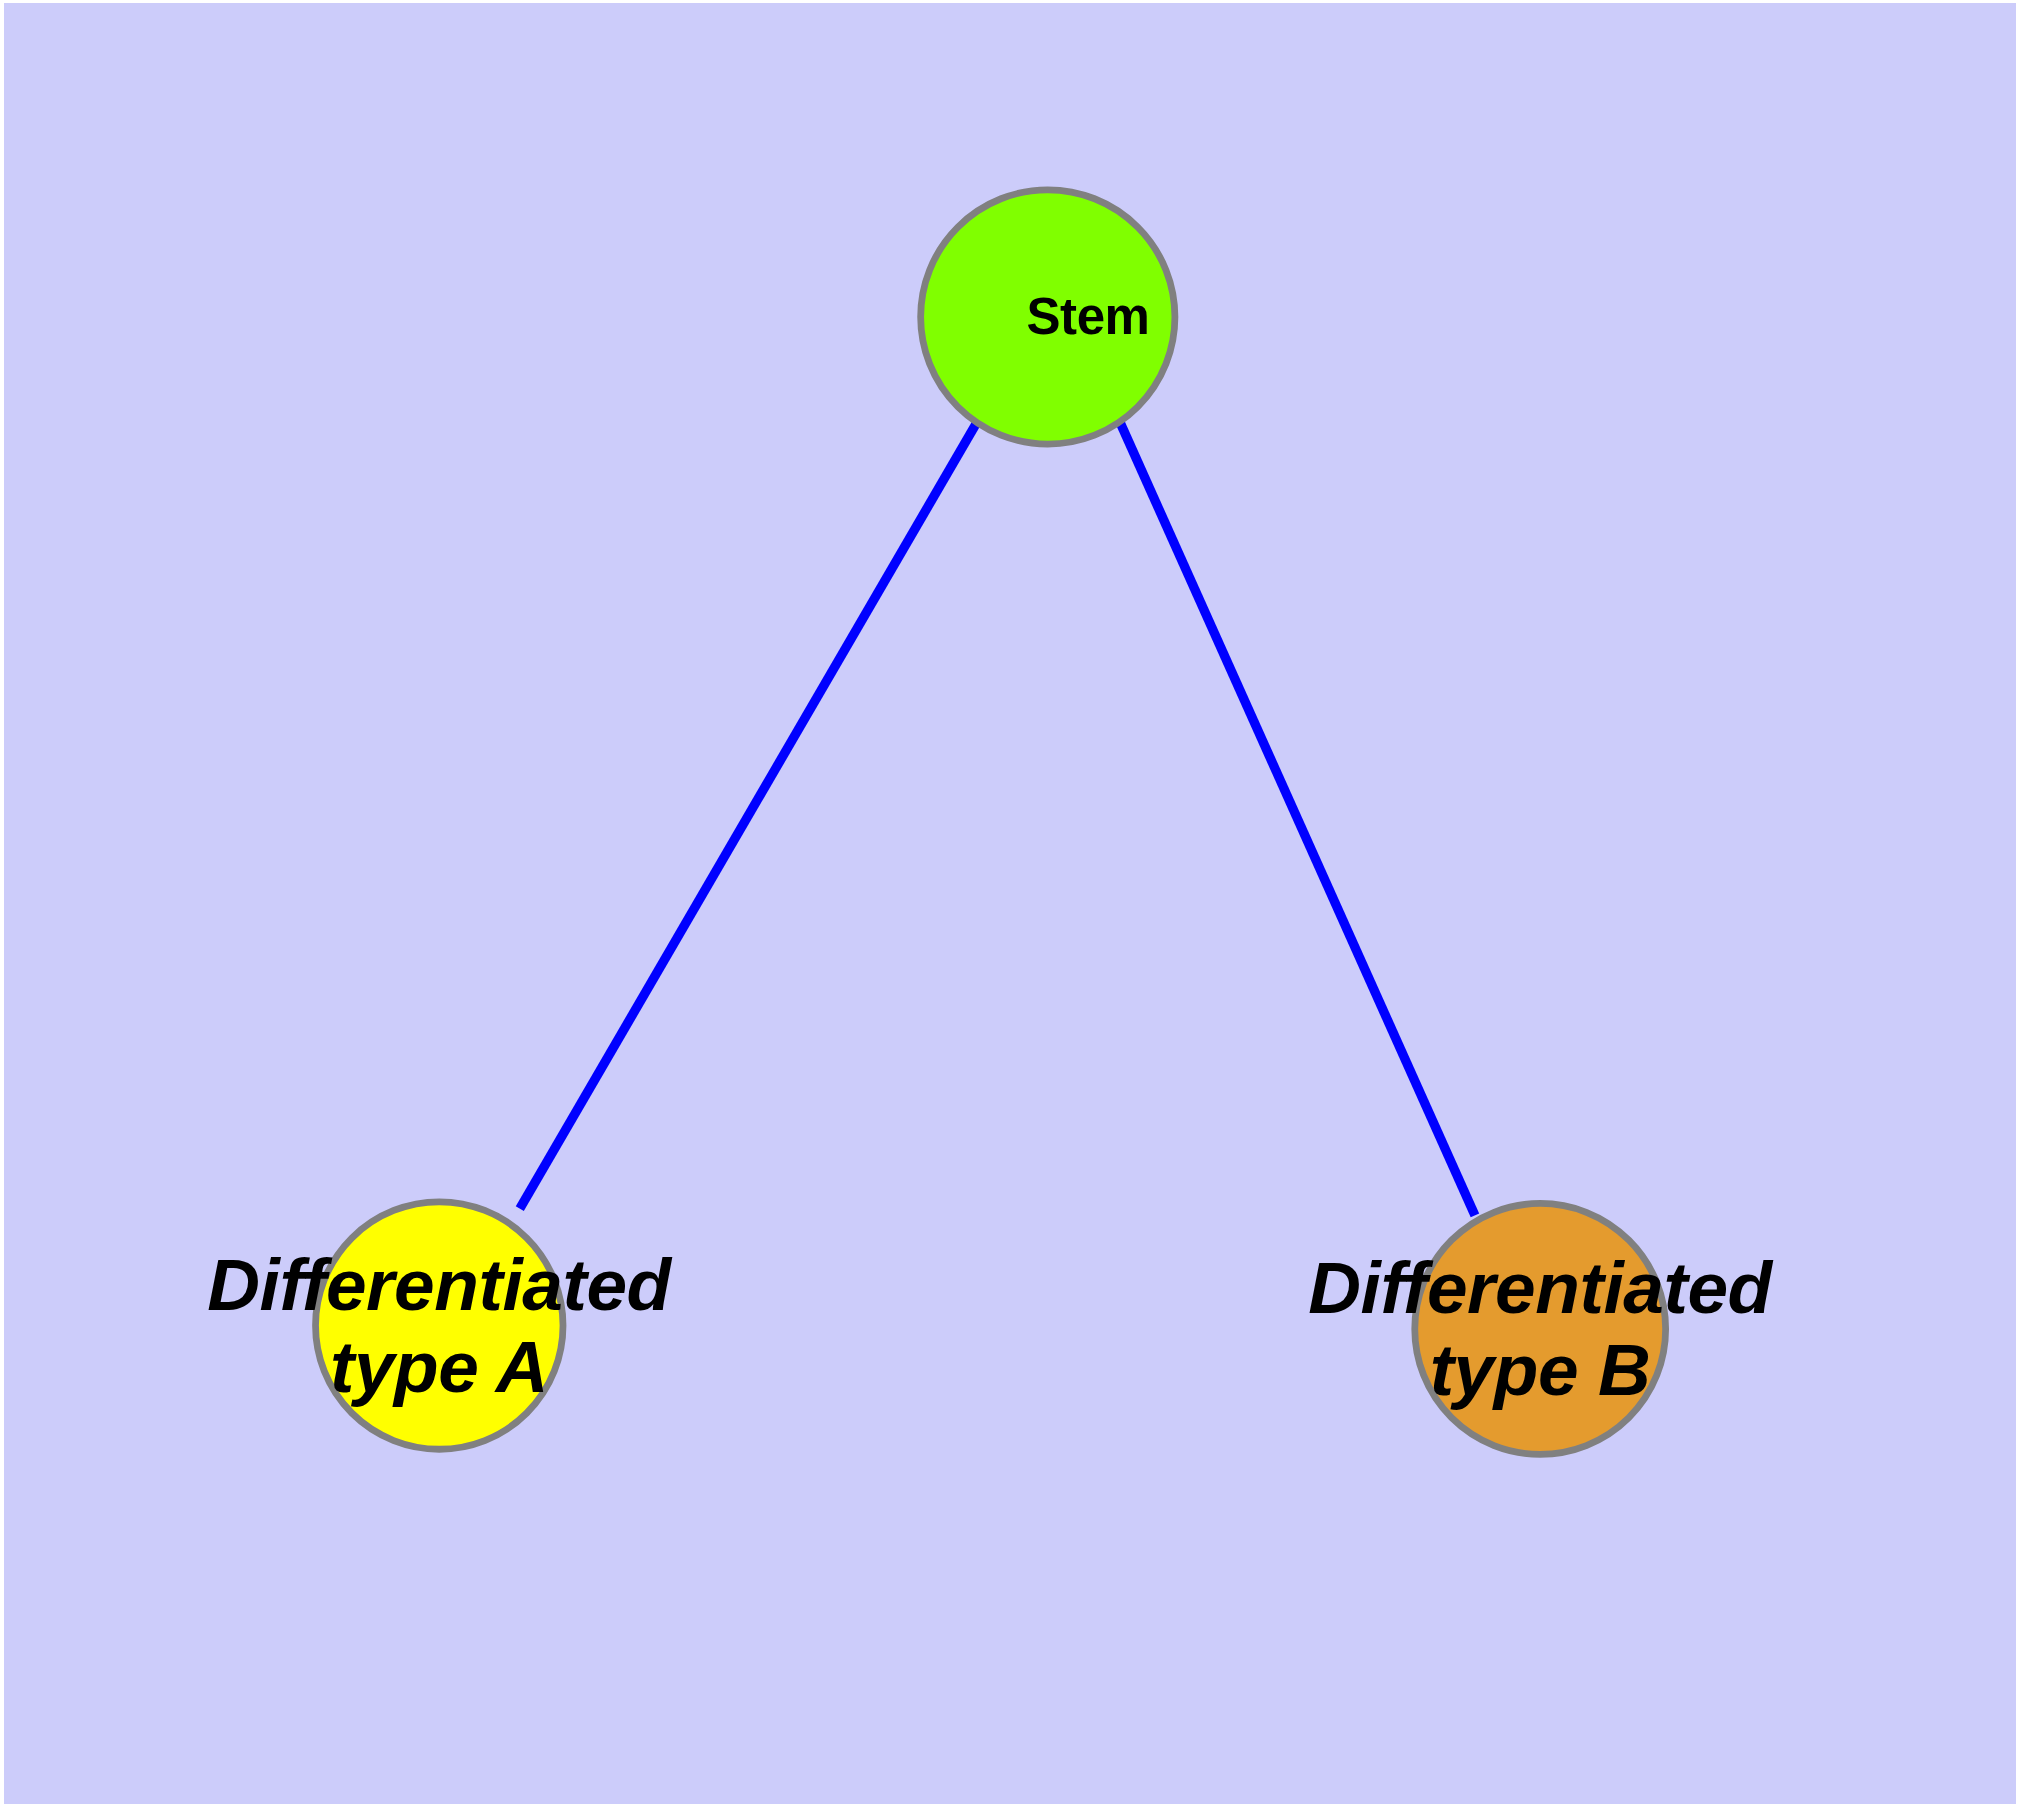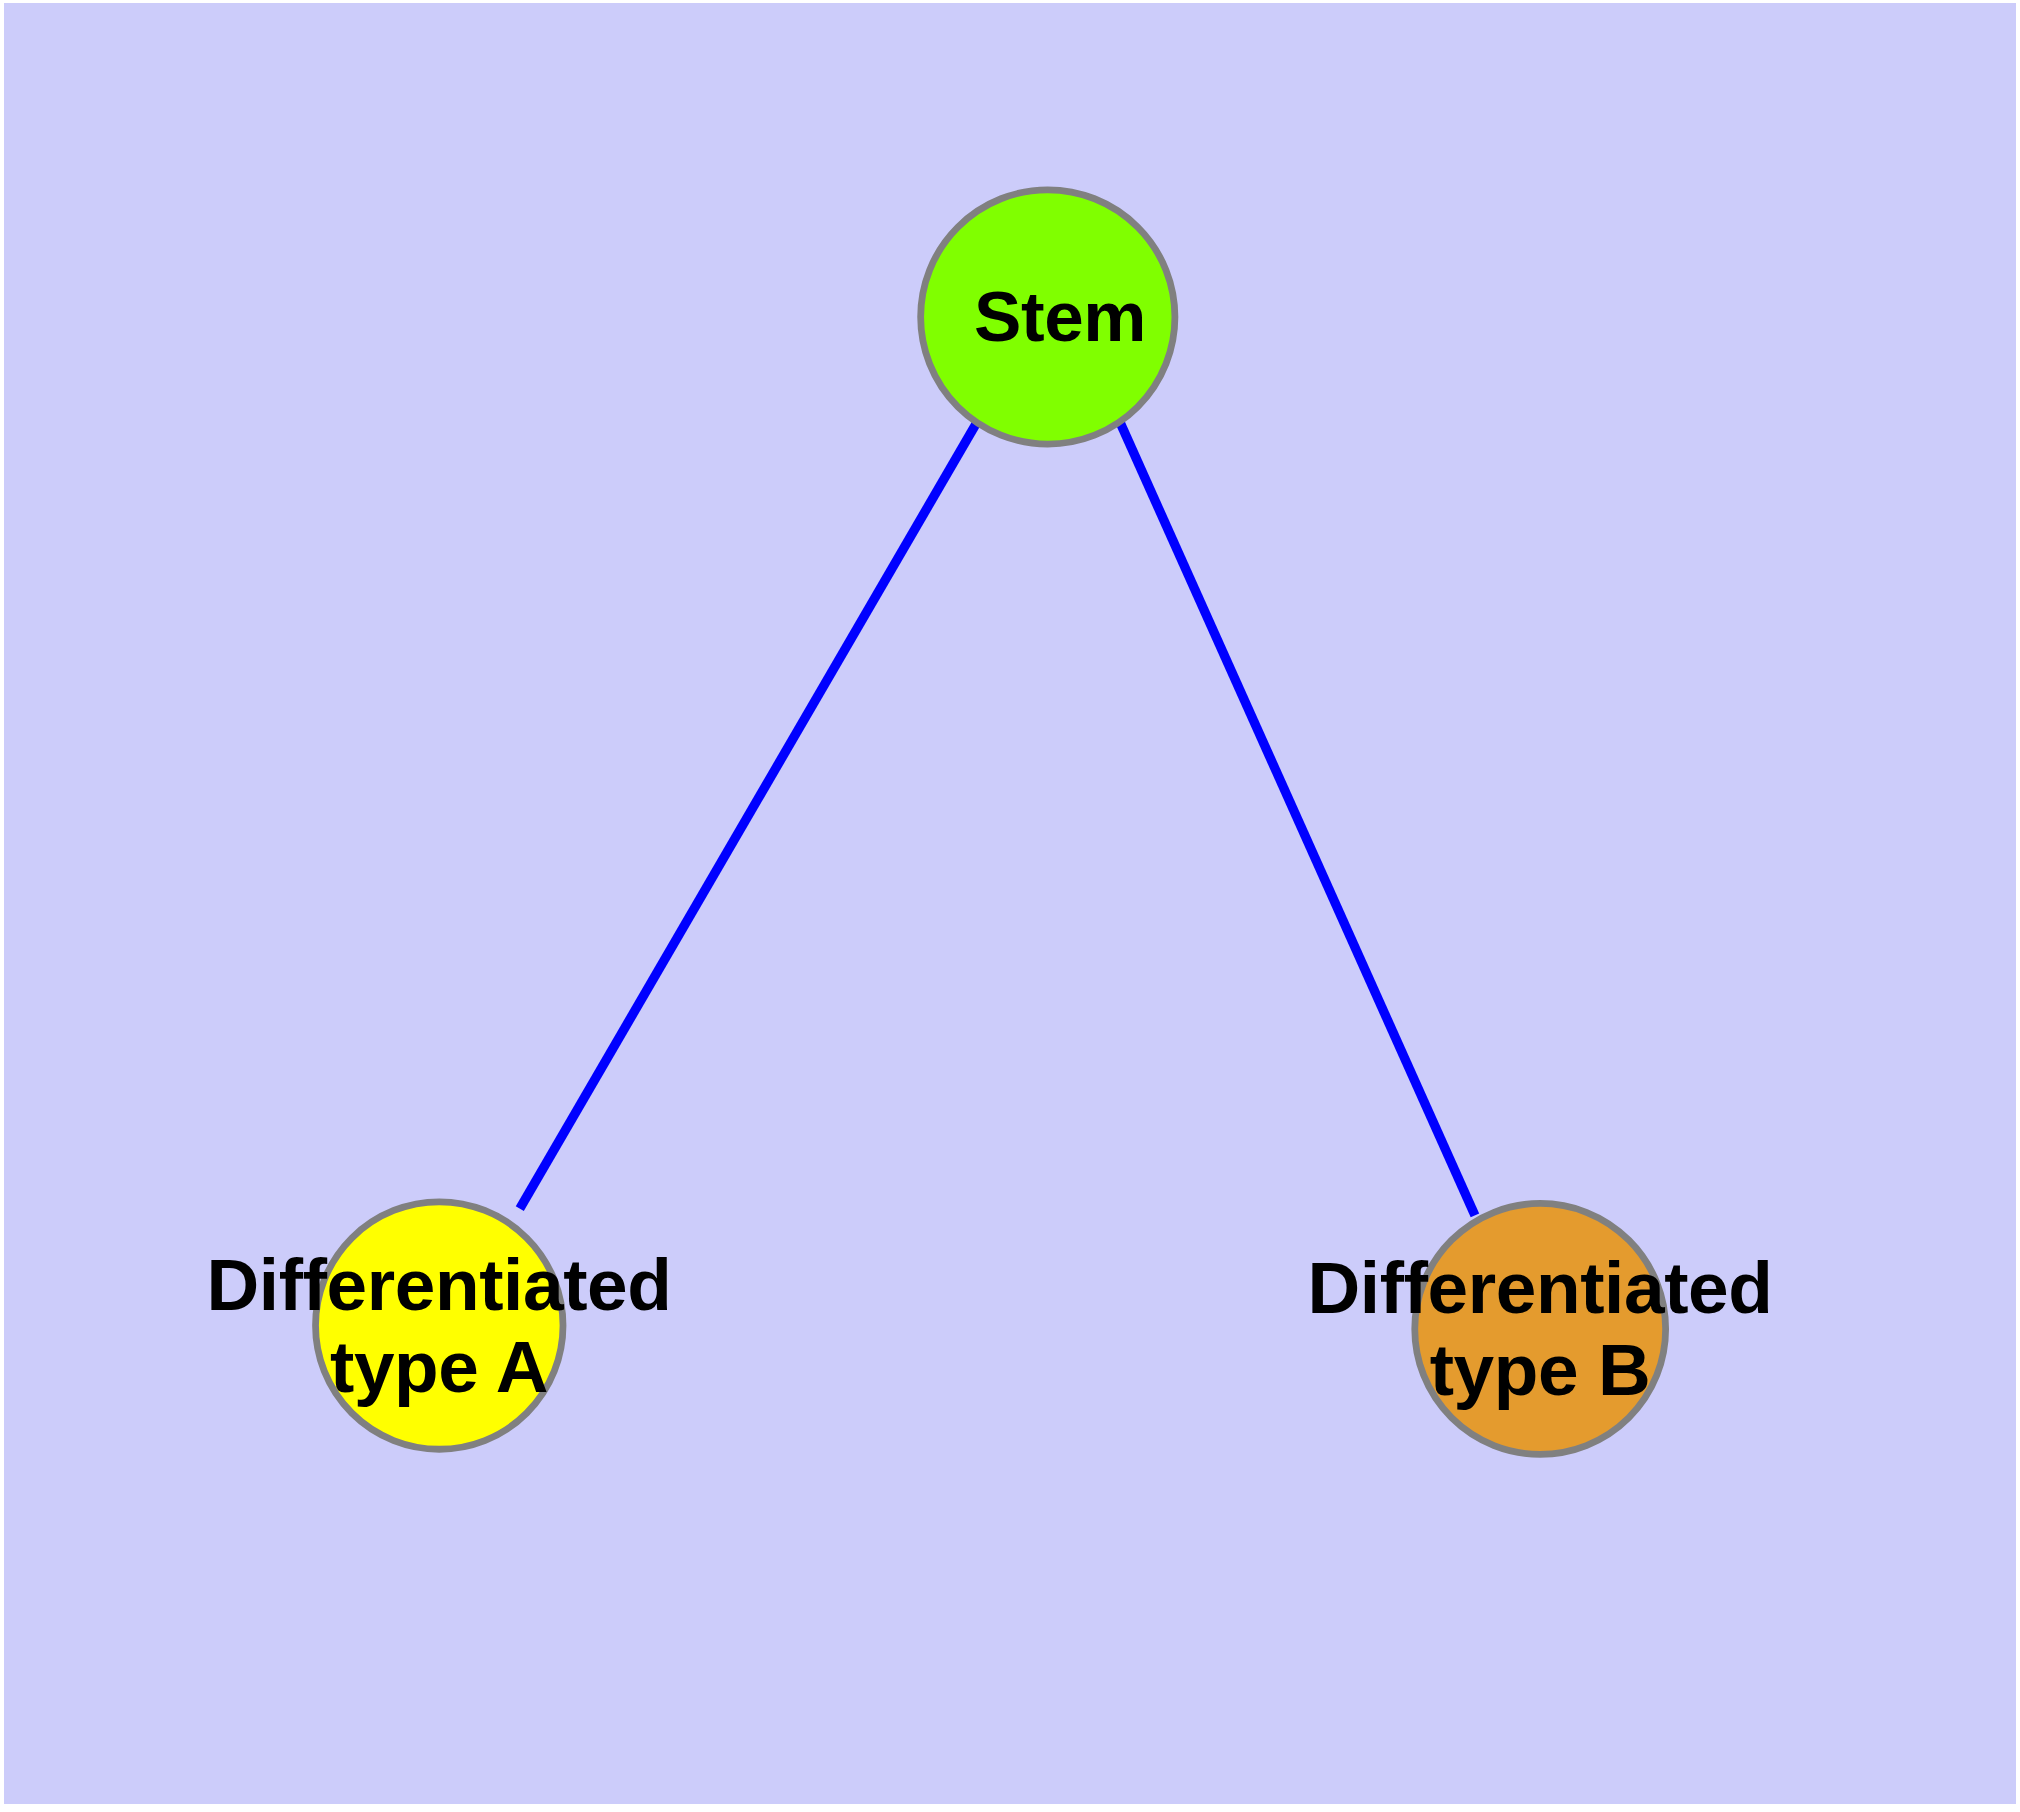--- a/index.html
+++ b/index.html
@@ -41,20 +41,21 @@
     line-height: 1.12;
     pointer-events: none;
     transform: translate(-50%, -50%);
     letter-spacing: -0.4px;
   }
   .node-label.big {
     font-size: 73px;
   }
   .node-label.multi {
     font-size: 73px;
+    font-style: italic;
   }
 </style>
 </head>
 <body>
 
 <div id="canvas-wrap">
 
   <div id="graph-background" style="background: rgb(204, 204, 250);"></div>
 
   <svg id="graph-svg" viewBox="0 0 2384 2138">
@@ -64,21 +65,21 @@
       <line stroke-linecap="butt" x1="1322" y1="500" x2="1740" y2="1434" stroke="#0000ff" stroke-width="11"></line>
     </g>
 
     <g>
       <circle cx="1236" cy="374" r="150" fill="#80ff00" stroke="#808080" stroke-width="8"></circle>
       <circle cx="518" cy="1564" r="146" fill="#ffff00" stroke="#808080" stroke-width="8"></circle>
       <circle cx="1817" cy="1568" r="148" fill="#e49b2e" stroke="#808080" stroke-width="8"></circle>
     </g>
   </svg>
 
-  <div class="node-label big" id="label-stem" style="left: 1060px; top: 317px; font-size: 71px; color: rgb(0, 0, 0); text-align: center;">Stem</div>
+  <div class="node-label big" id="label-stem" style="left: 1088px; top: 317px; font-size: 51px; color: rgb(0, 0, 0); text-align: center;">Stem</div>
 
   <div class="node-label multi" id="label-diff-a" style="left: 439px; top: 1326px; font-size: 73px; color: rgb(0, 0, 0);">Differentiated
 type A</div>
 
   <div class="node-label multi" id="label-diff-b" style="left: 1540px; top: 1329px; font-size: 73px; color: rgb(0, 0, 0);">Differentiated
 type B</div>
 
 </div>
 
 

